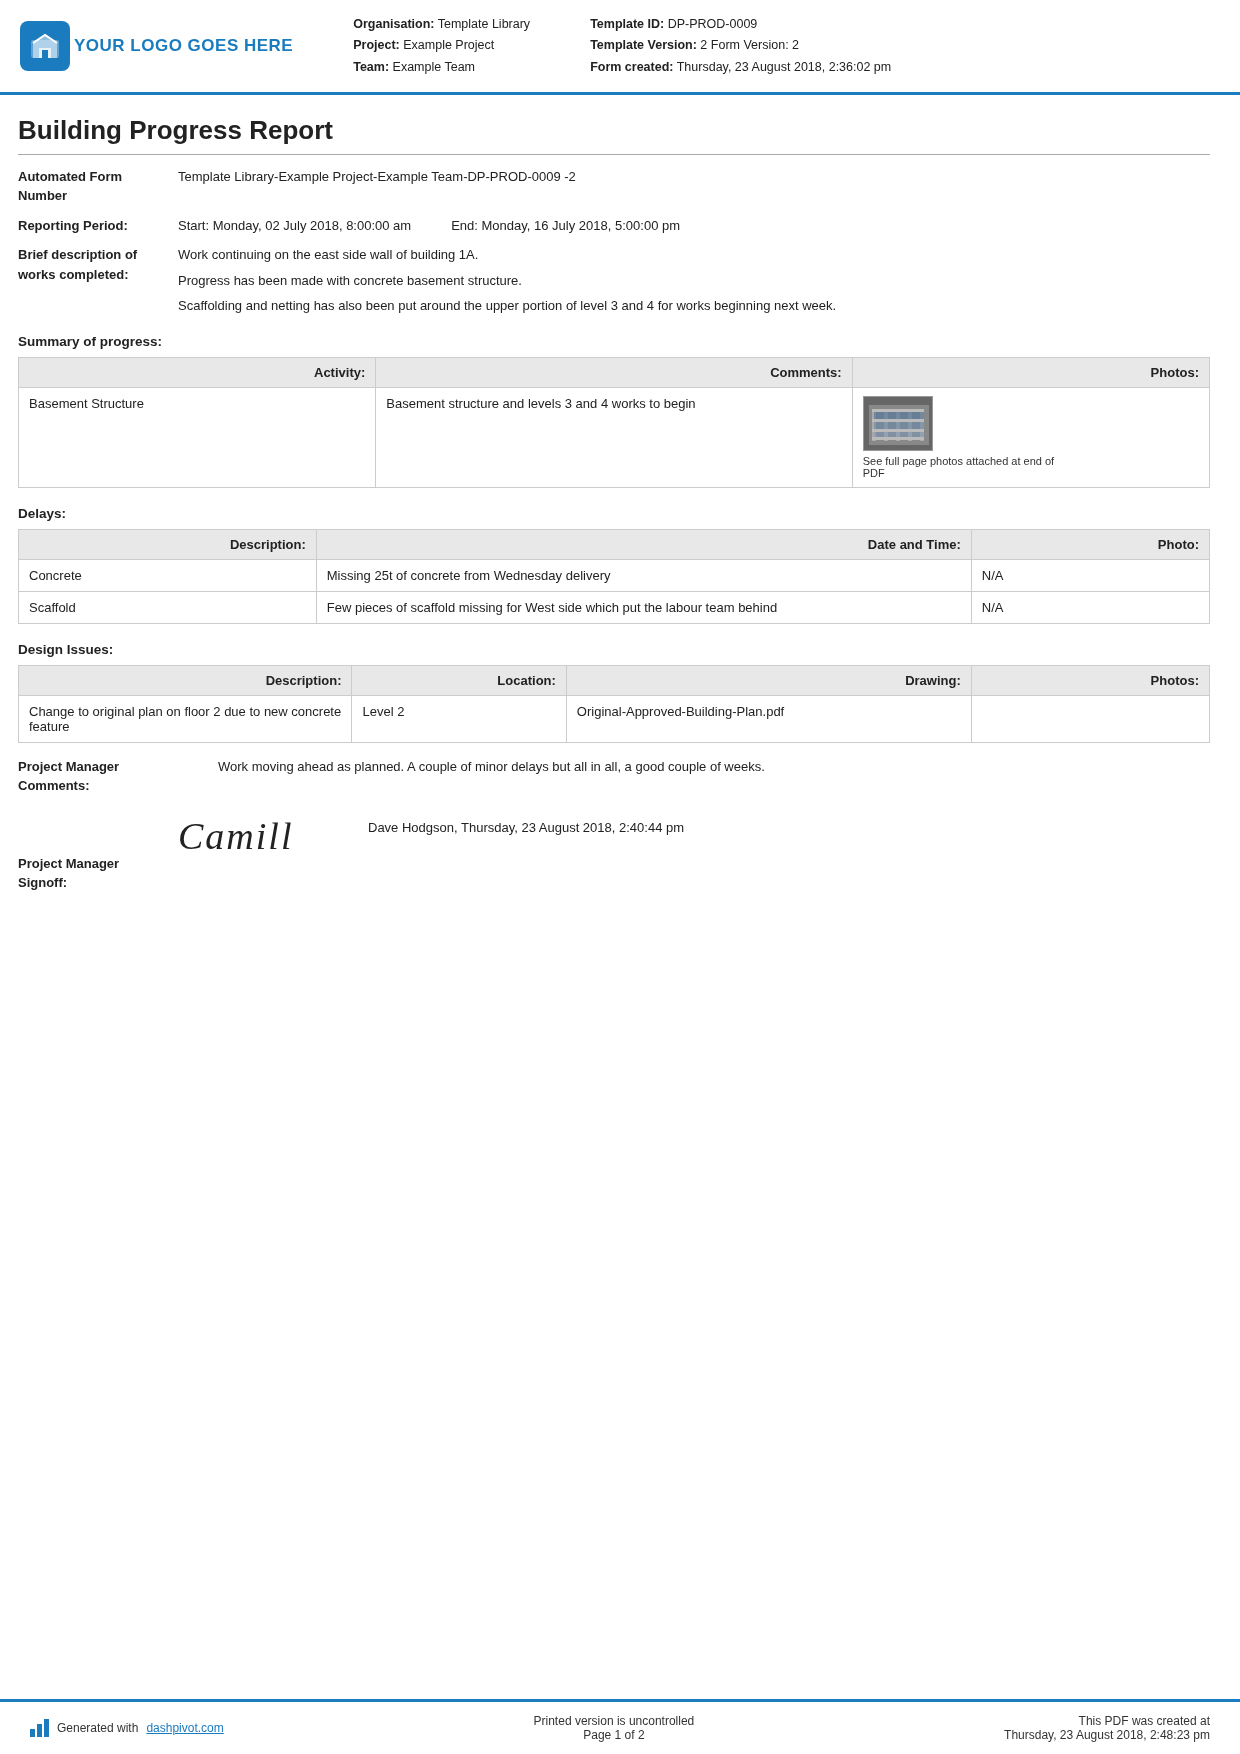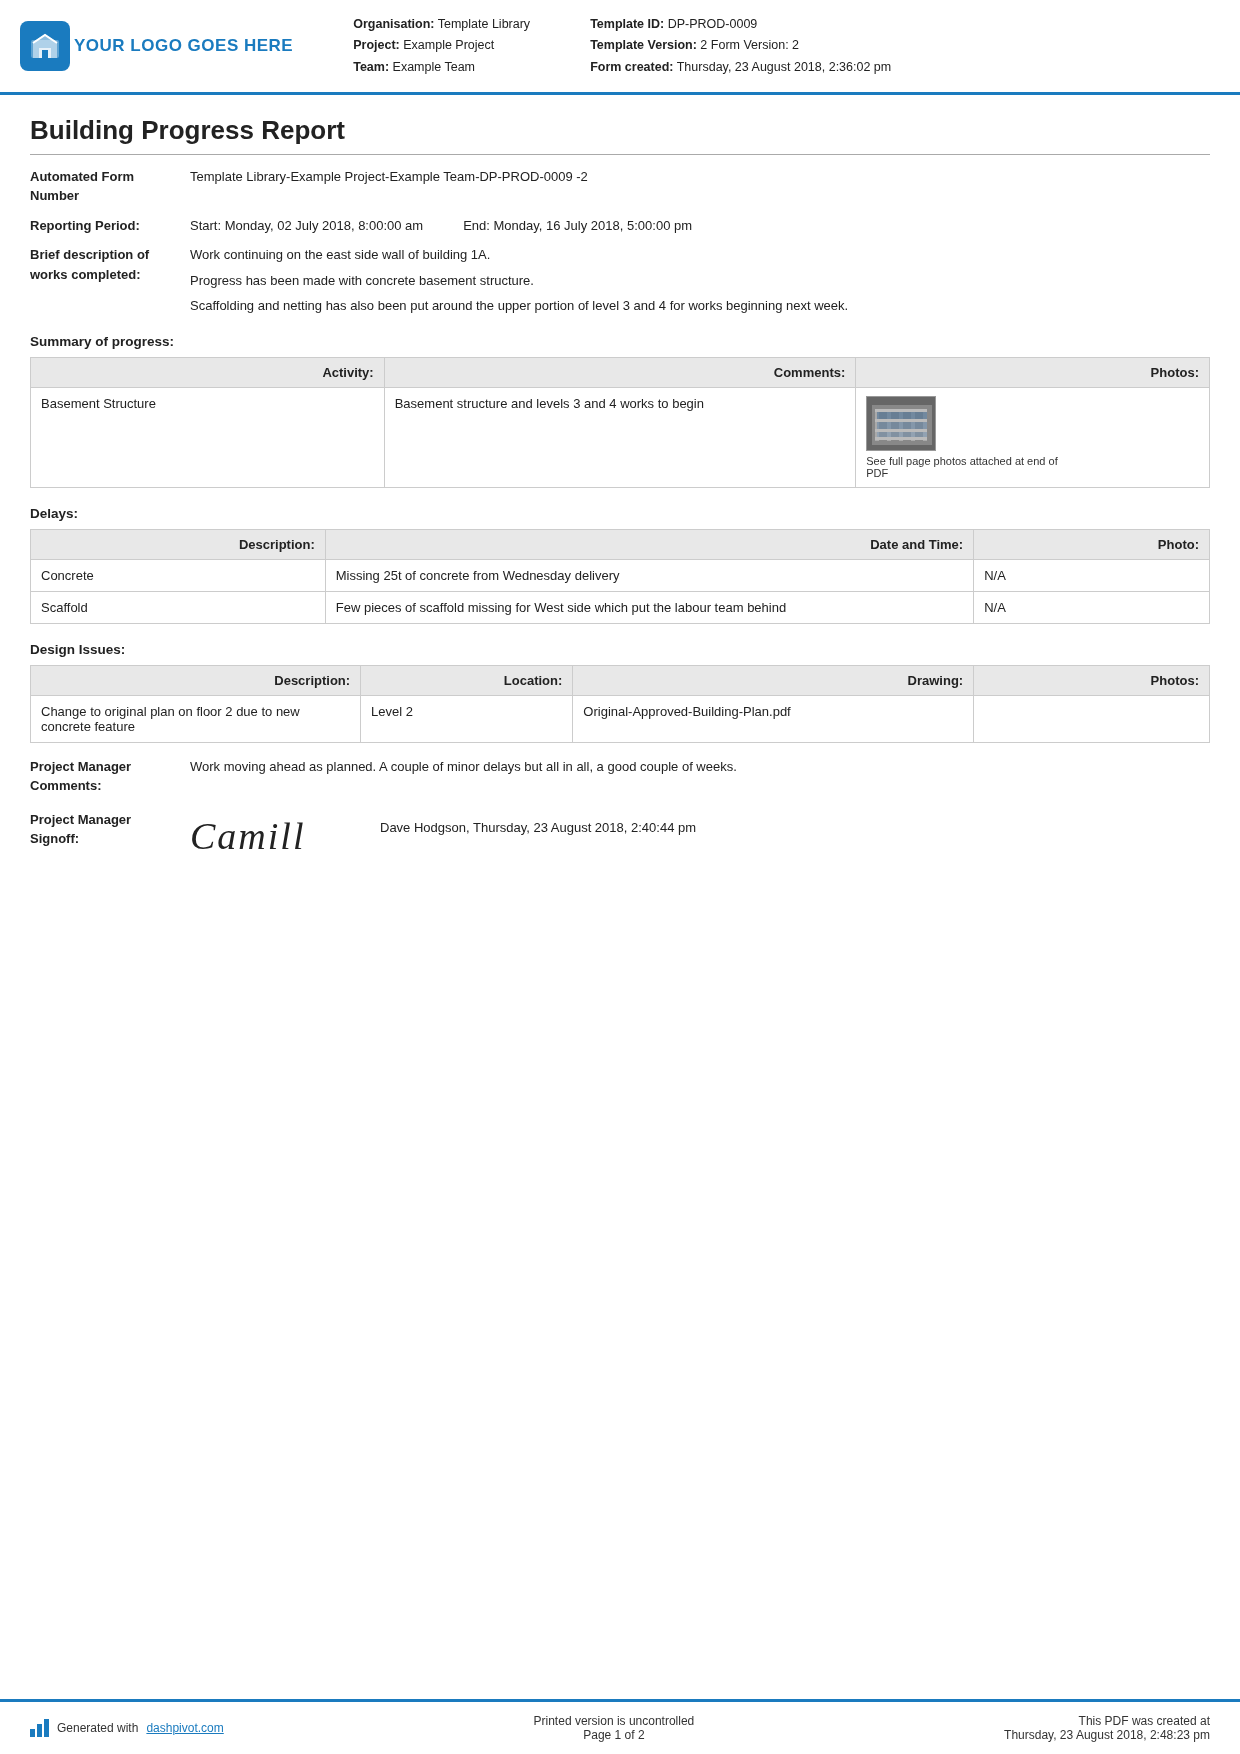--- a/index.html
+++ b/index.html
@@ -63,21 +63,21 @@
       line-height: 1.7;
     }
     .header-meta-col .label { font-weight: bold; }
     .header-meta-right {
       font-size: 12.5px;
       line-height: 1.7;
     }
     .header-meta-right .label { font-weight: bold; }
     
     .report-body {
-      padding: 20px 30px 20px 30px;
+      padding: 20px 30px 20px 18px;
       flex: 1;
     }
     .report-title {
       font-size: 26px;
       font-weight: bold;
       color: #222;
       border-bottom: 1px solid #aaa;
       padding-bottom: 8px;
       margin-bottom: 12px;
     }
@@ -345,27 +345,27 @@
       <tbody id="design-tbody">
       <tr>
             <td style="width: 28%;">Change to original plan on floor 2 due to new concrete feature</td>
             <td style="width: 18%;">Level 2</td>
             <td style="width: 34%;">Original-Approved-Building-Plan.pdf</td>
             <td style="width: 20%;"></td>
           </tr>
         </tbody>
     </table>
 
-    <div class="field-row" style="margin-top:12px;">
+    <div class="field-row" style="margin-top:12px;gap:40px;">
       <div class="field-label" style="font-weight:bold;">Project Manager Comments:</div>
       <div class="field-value">Work moving ahead as planned. A couple of minor delays but all in all, a good couple of weeks.</div>
     </div>
 
     <div class="field-row" style="margin-top:14px; align-items:flex-start;">
-      <div class="field-label" style="font-weight:bold;">Project Manager Signoff:</div>
+      <div class="field-label" style="font-weight:bold;margin-top:44px;">Project Manager Signoff:</div>
       <div class="signature-area">
         <div class="signature-img" style="font-family: cursive; font-style:italic; font-size:38px; color:#222; letter-spacing:2px; min-width:170px;">
           Camill
         </div>
         <div class="signature-details">Dave Hodgson, Thursday, 23 August 2018, 2:40:44 pm</div>
       </div>
     </div>
   </div>
 
   <div class="footer">

